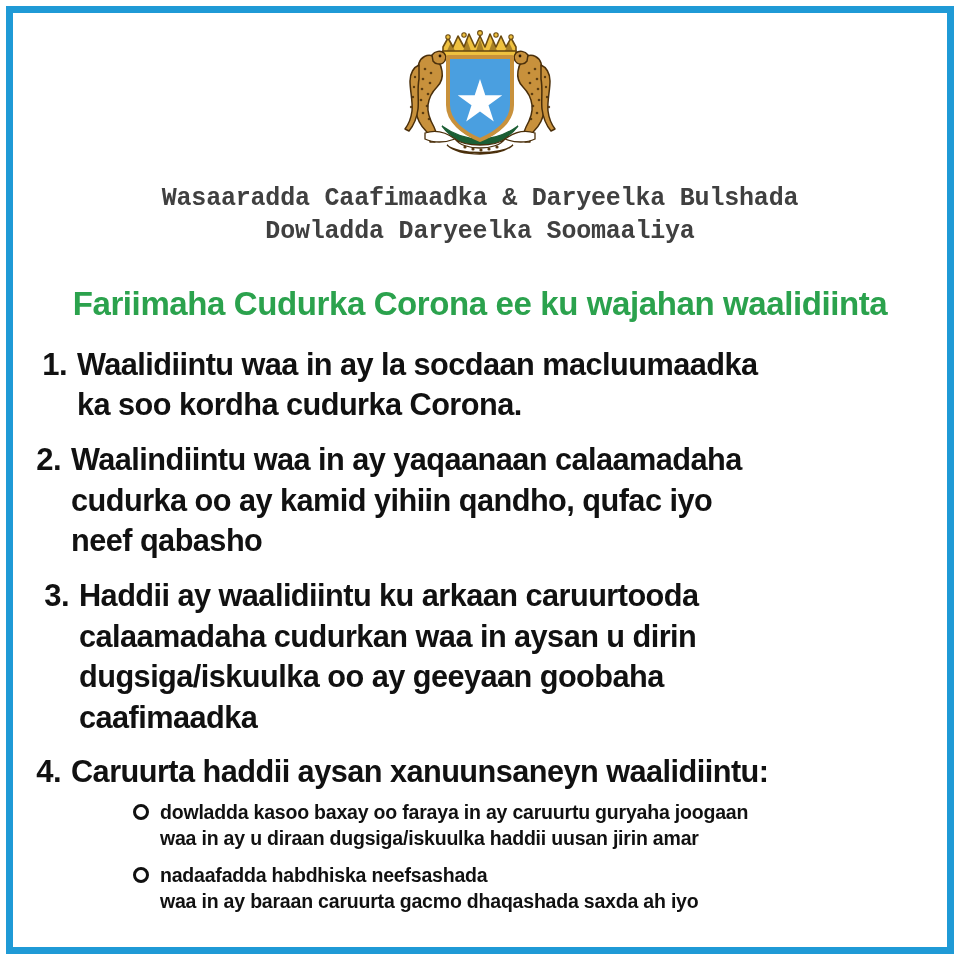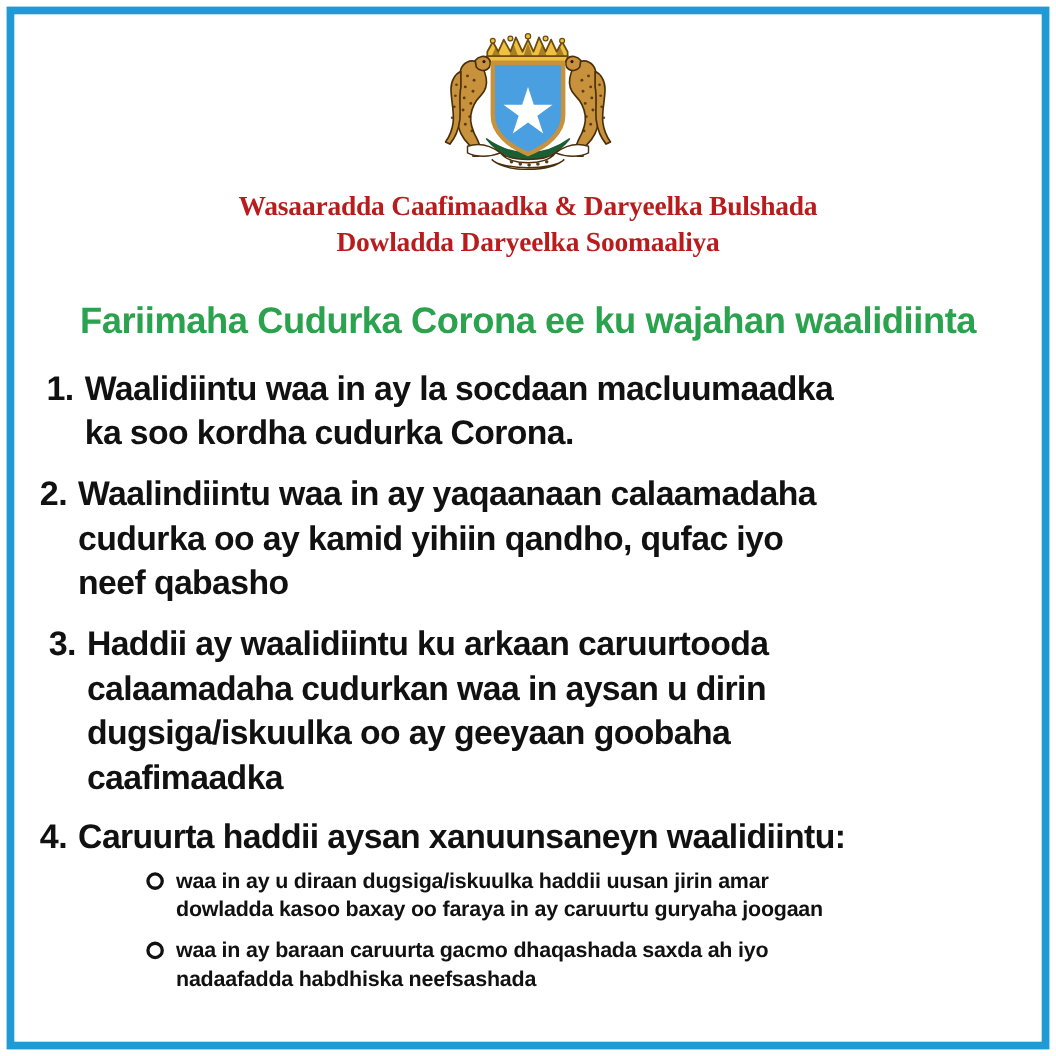--- a/index.html
+++ b/index.html
@@ -41,27 +41,27 @@
     align-items: flex-start;
     margin-top: 4px;
   }
   .emblem {
     display: block;
   }
 
   
   .ministry {
     text-align: center;
-    color: #b91c1c;
-    font-family: Liberation Serif, serif;
+    color: #404040;
+    font-family: Liberation Mono, monospace;
     font-weight: bold;
     font-size: 25px;
     line-height: 1.30;
     letter-spacing: -0.2px;
-    margin-top: 9px;
+    margin-top: 20px;
   }
   .ministry .line2 { display: block; }
 
   
   .title {
     text-align: center;
     color: #2ba24d;
     font-family: "Liberation Sans", sans-serif;
     font-weight: bold;
     font-size: 33.5px;
@@ -293,27 +293,27 @@
         <span class="body">
           <span class="ln">Caruurta haddii aysan xanuunsaneyn waalidiintu:</span>
         </span>
       </li>
     </ul>
 
     <ul class="subs">
       <li class="sub">
         <span class="ring"></span>
         <span class="body">
+          <span class="ln">dowladda kasoo baxay oo faraya in ay caruurtu guryaha joogaan</span>
           <span class="ln">waa in ay u diraan dugsiga/iskuulka haddii uusan jirin amar</span>
-          <span class="ln">dowladda kasoo baxay oo faraya in ay caruurtu guryaha joogaan</span>
         </span>
       </li>
       <li class="sub">
         <span class="ring"></span>
         <span class="body">
+          <span class="ln">nadaafadda habdhiska neefsashada</span>
           <span class="ln">waa in ay baraan caruurta gacmo dhaqashada saxda ah iyo</span>
-          <span class="ln">nadaafadda habdhiska neefsashada</span>
         </span>
       </li>
     </ul>
 
   </div>
 </div>
 
 </body></html>

